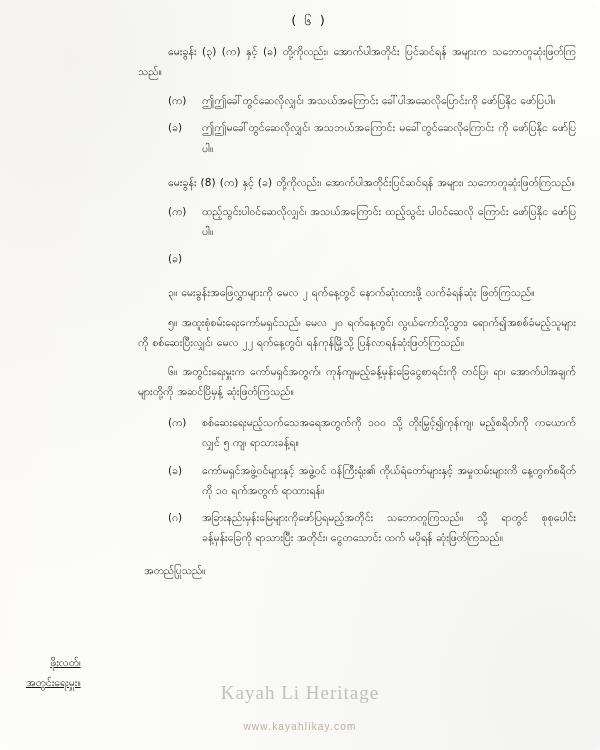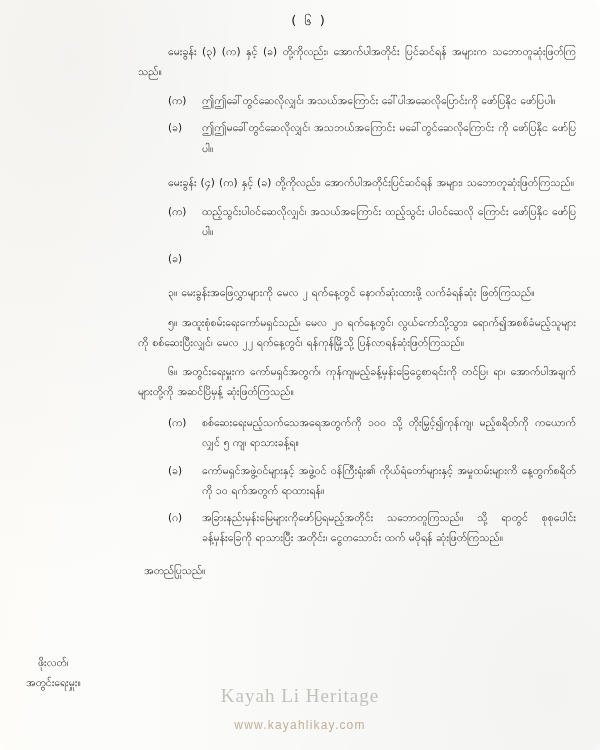--- a/index.html
+++ b/index.html
@@ -99,41 +99,41 @@
     display: flex;
     justify-content: space-between;
     font-size: 10.5px;
     line-height: 1.85;
     color: #141414;
   }
   .sig-block {
     text-align: left;
   }
   .sig-block.left { margin-left: 28px; }
-  .sig-block.right { margin-right: 64px; text-align: center; }
+  .sig-block.right { margin-right: 64px; text-align: right; text-decoration: underline; }
   .sig-line { display: block; white-space: nowrap; }
   .watermark {
     position: absolute;
     left: 0;
     right: 0;
     bottom: 18px;
     text-align: center;
     pointer-events: none;
   }
   .watermark .wm-title {
     font-size: 19px;
     color: rgba(150,146,138,0.55);
     letter-spacing: 1px;
     font-family: "Liberation Serif", serif;
   }
   .watermark .wm-sub {
-    font-size: 12px;
+    font-size: 10px;
     color: rgba(175,150,120,0.75);
     letter-spacing: 1.2px;
-    margin-top: 11px;
+    margin-top: 17px;
     font-family: "Liberation Sans", sans-serif;
   }
 </style>
 </head>
 <body>
 
 <div class="page">
 
   <div class="page-number">( ၆ )</div>
 
@@ -145,21 +145,21 @@
       <span class="marker">(က)</span>
       <span class="sub-text">ဤဤခေါ်တွင်ဆေလိုလျှင်၊ အသယ်အကြောင်း ခေါ်ပါအဆေလိုပြောင်းကို ဖော်ပြနိုင ဖော်ပြပါ။</span>
     </div>
     <div class="sub-item">
       <span class="marker">(ခ)</span>
       <span class="sub-text">ဤဤမခေါ်တွင်ဆေလိုလျှင်၊ အသဘယ်အကြောင်း မခေါ်တွင်ဆေလိုကြောင်း ကို ဖော်ပြနိုင ဖော်ပြပါ။</span>
     </div>
 
     <div class="gap-sm"></div>
 
-    <p class="para indent">မေးခွန်း (၄) (က) နှင့် (ခ) တို့ကိုလည်း၊ အောက်ပါအတိုင်းပြင်ဆင်ရန် အများ၊ သဘောတူဆုံးဖြတ်ကြသည်။</p>
+    <p class="para indent">မေးခွန်း (8) (က) နှင့် (ခ) တို့ကိုလည်း၊ အောက်ပါအတိုင်းပြင်ဆင်ရန် အများ၊ သဘောတူဆုံးဖြတ်ကြသည်။</p>
 
     <div class="sub-item">
       <span class="marker">(က)</span>
       <span class="sub-text">ထည့်သွင်းပါဝင်ဆေလိုလျှင်၊ အသယ်အကြောင်း ထည့်သွင်း ပါဝင်ဆေလို ကြောင်း ဖော်ပြနိုင ဖော်ပြပါ။</span>
     </div>
     <div class="sub-item">
       <span class="marker">(ခ)</span>
     </div>
 
     <div class="gap-sm"></div>

